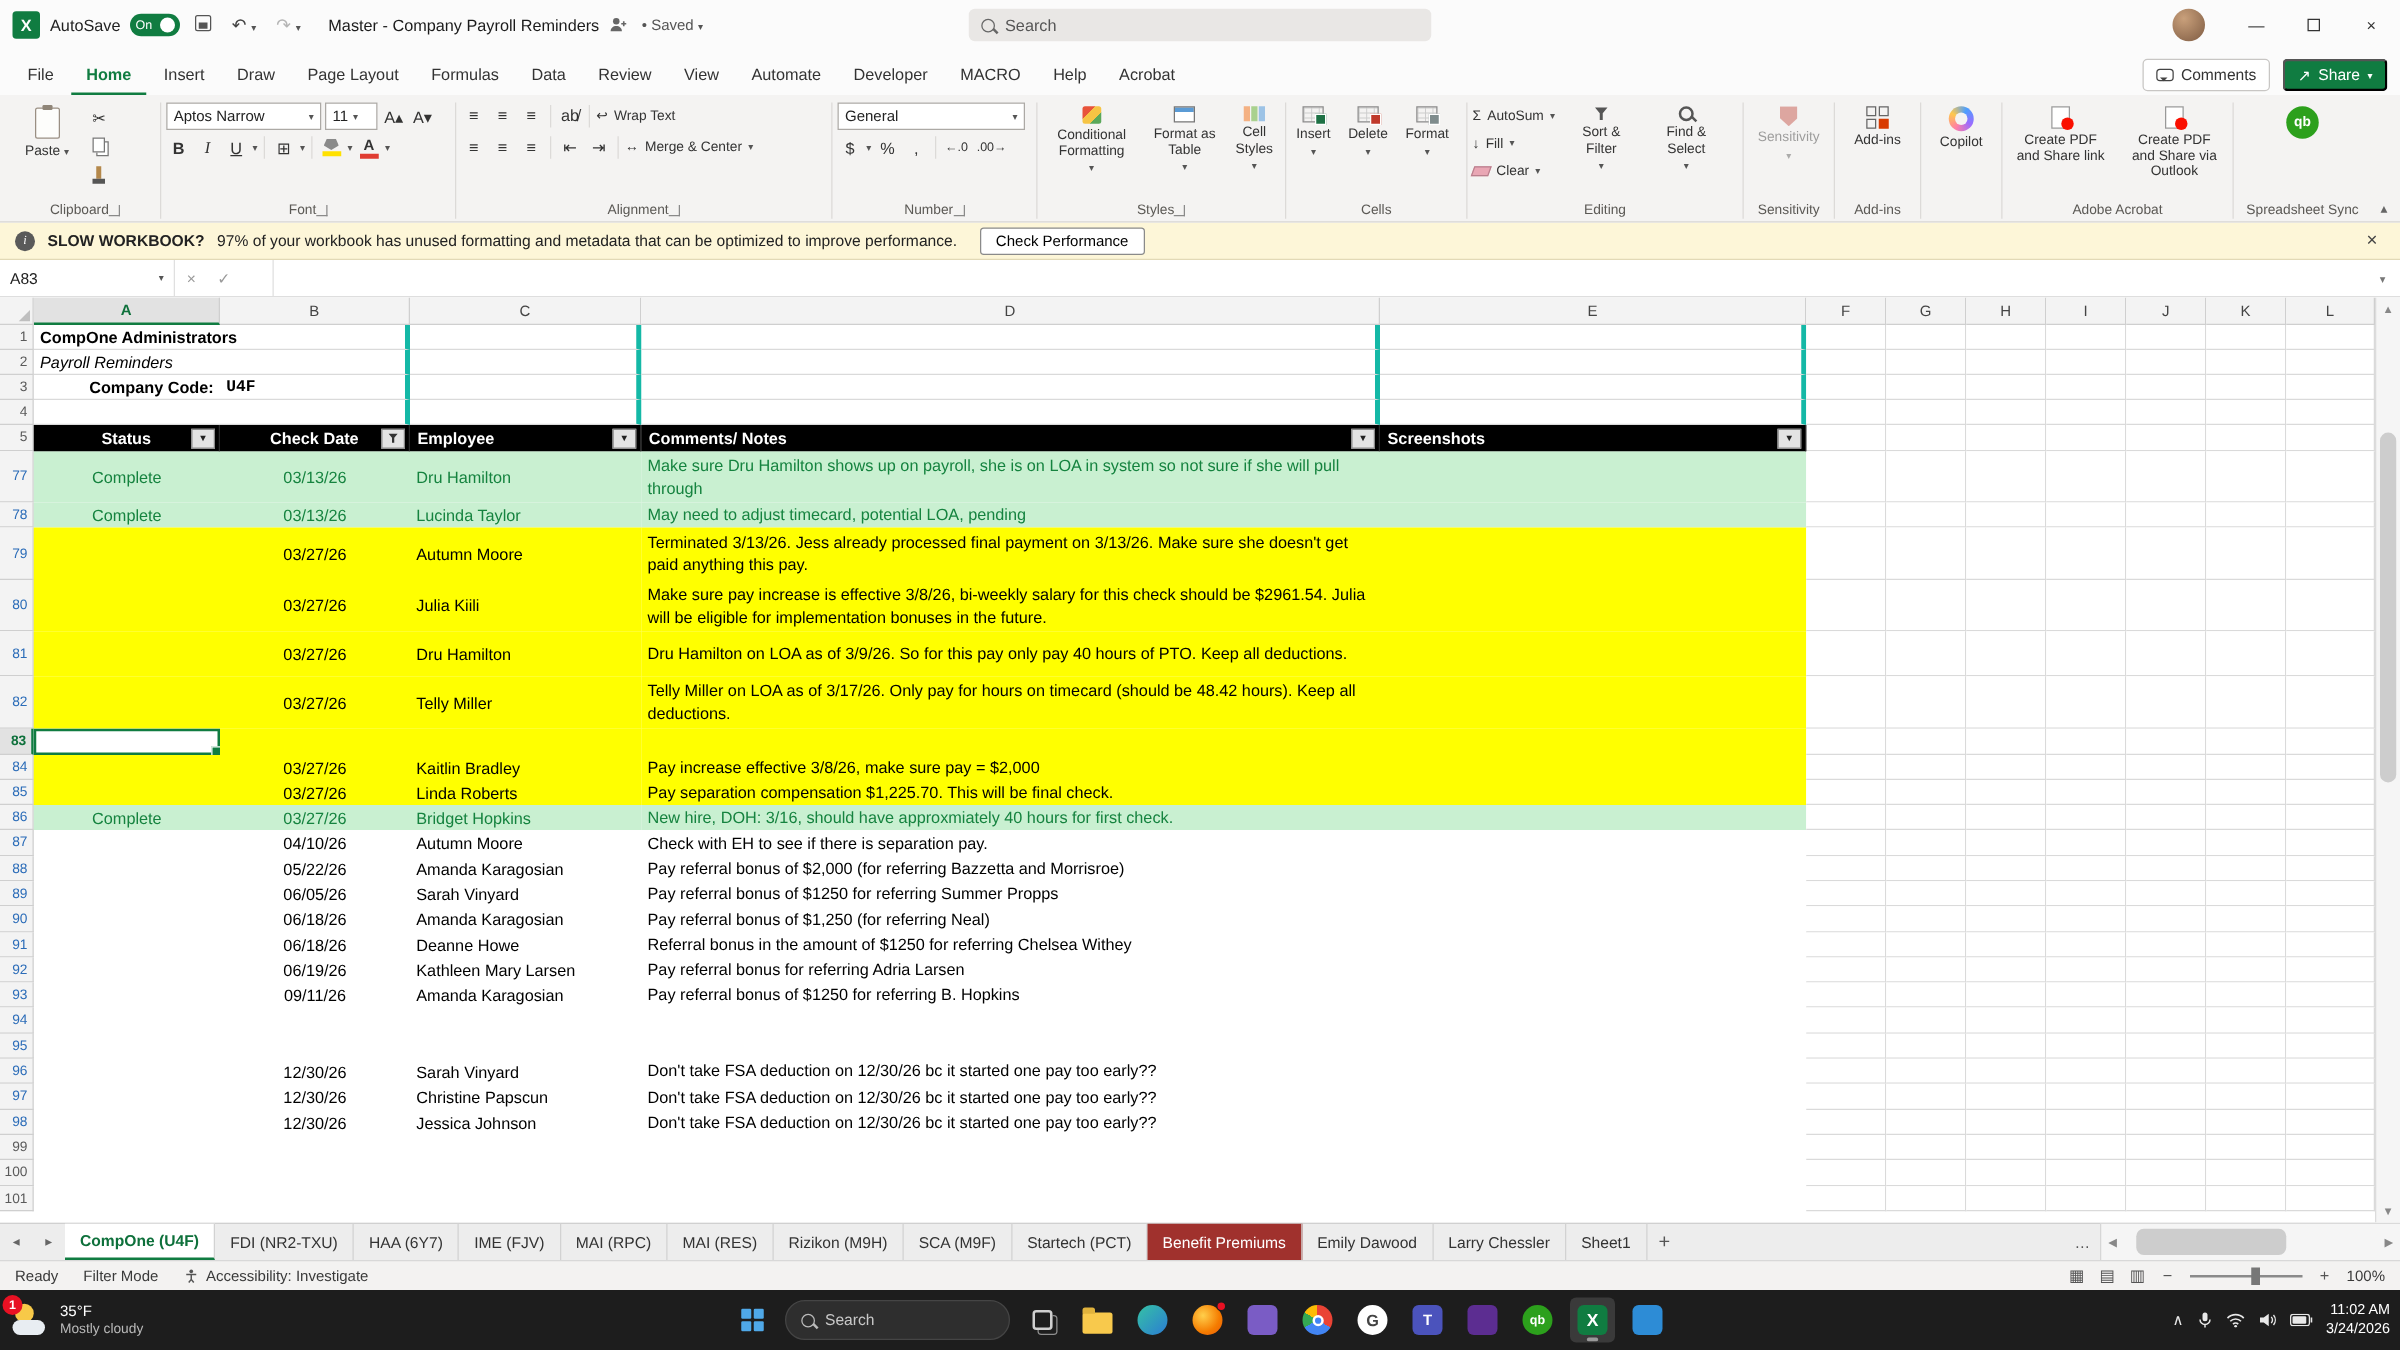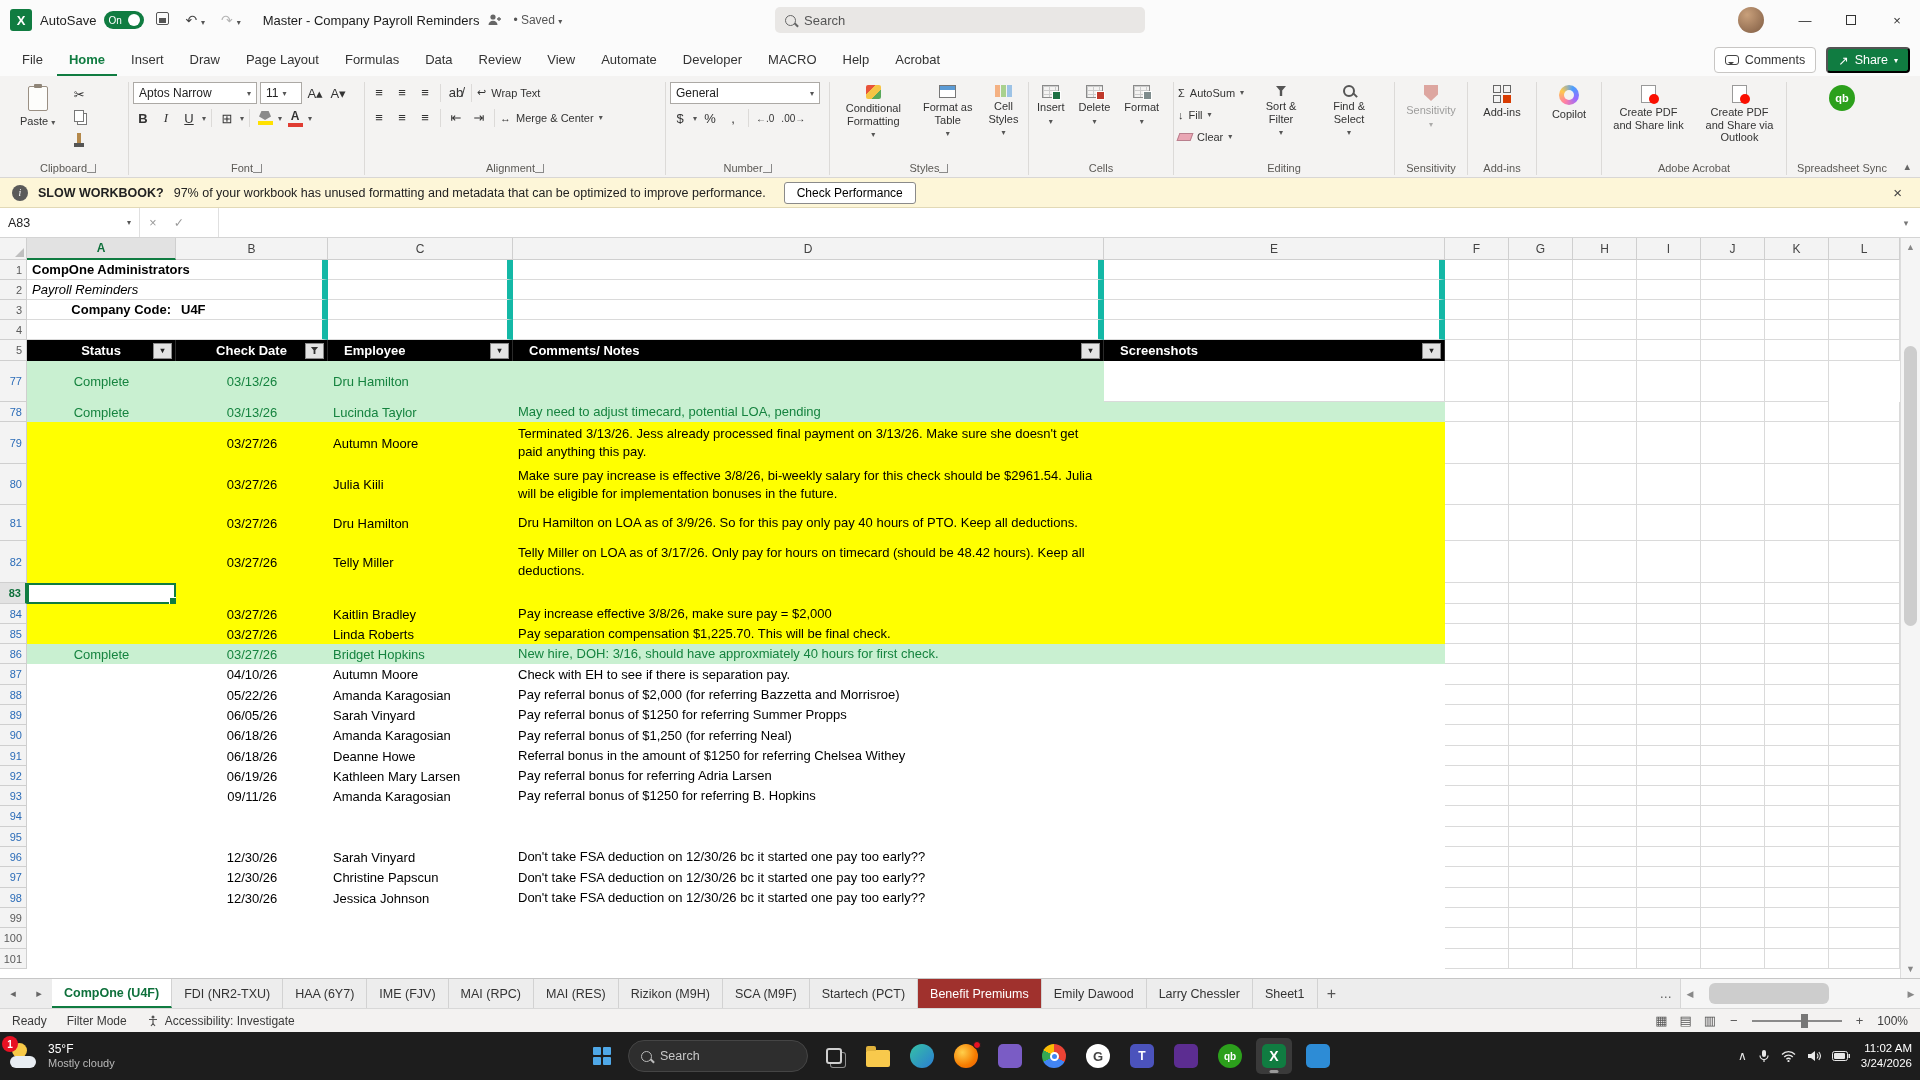--- a/index.html
+++ b/index.html
@@ -118,31 +118,31 @@
   .colhdrs{height:22px;}
   .corner{background:#F3F3F3;border-right:1px solid #CFCFCF;border-bottom:1px solid #CFCFCF;position:relative;cursor:pointer;}
   .corner::after{content:"";position:absolute;right:2px;bottom:2px;border-left:9px solid transparent;border-bottom:9px solid #BFBFBF;}
   .colh{background:#F3F3F3;border-right:1px solid #CFCFCF;border-bottom:1px solid #CFCFCF;display:flex;align-items:center;justify-content:center;font-size:12px;color:#444;cursor:pointer;}
   .colh.selcol{background:#E2E2E2;border-bottom:2px solid #107C41;color:#0E703B;font-weight:bold;}
   .row-num{background:#F3F3F3;border-right:1px solid #CFCFCF;border-bottom:1px solid #CFCFCF;font-size:11px;color:#5a5a5a;display:flex;align-items:center;justify-content:flex-end;padding-right:4px;cursor:pointer;}
   .row-num.blue{color:#2B6CB8;}
   .row-num.sel{background:#E2E2E2;color:#0E703B;font-weight:bold;border-right:2px solid #107C41;}
   .cell{font-size:13px;color:#000;display:flex;align-items:center;padding:0 5px;overflow:hidden;cursor:cell;}
   .fxc{border-right:1px solid #DADADA;border-bottom:1px solid #DADADA;background:#fff;}
-  .gl{border-right:6px solid #14b8a6;border-bottom:1px solid #DADADA;}
+  .gl{border-right:4px solid #14b8a6;border-bottom:1px solid #DADADA;font-family:Liberation Mono, monospace;}
   .infoA{white-space:nowrap;overflow:visible;position:relative;z-index:2;border-bottom:1px solid #DADADA;}
   .bold{font-weight:bold;}
   .italic{font-style:italic;}
   .lbl{justify-content:flex-end;font-weight:bold;}
   .cA,.cB{justify-content:center;}
   .cD{line-height:1.35;}
   .wrapt{white-space:normal;word-wrap:break-word;width:100%;}
   .g{background:#C9F0D1;color:#15833F;}
   .y{background:#FFFF00;}
-  .hb{background:#000;color:#fff;font-weight:bold;font-size:13px;display:flex;align-items:center;padding:0 16px;border-right:1px solid #2a2a2a;position:relative;}
+  .hb{background:#000;color:#fff;font-weight:bold;font-size:13px;display:flex;align-items:center;padding:0 6px;border-right:1px solid #2a2a2a;position:relative;}
   .hb.hc{justify-content:center;}
   .fbtn{width:19px;height:16px;background:#E3E3E3;border:1px solid #8a8a8a;display:flex;align-items:center;justify-content:center;font-size:8px;color:#222;position:absolute;right:3px;cursor:pointer;}
   .selcell{background:#fff;outline:2px solid #107C41;outline-offset:-2px;position:relative;z-index:3;}
   .selcell::after{content:"";position:absolute;right:-1px;bottom:-1px;width:6px;height:6px;background:#107C41;border:1px solid #fff;}
   .vscroll{position:absolute;top:0;right:0;bottom:0;width:20px;background:#F5F5F5;border-left:1px solid #DCDCDC;display:flex;flex-direction:column;align-items:center;}
   .vsar{height:18px;display:flex;align-items:center;justify-content:center;font-size:9px;color:#888;cursor:pointer;}
   .vtrack{flex:1;width:100%;position:relative;}
   .vthumb{position:absolute;left:3px;right:3px;top:90px;height:280px;background:#CDCDCD;border-radius:7px;cursor:grab;}
 
   
@@ -706,20 +706,23 @@
           <div class="cell fxc"></div>
           <div class="cell fxc"></div>
           <div class="cell fxc"></div>
           <div class="cell fxc"></div>
         </div>
         <div class="grow" style="height: 41px;">
           <div class="row-num blue">77</div>
           <div class="cell cA g">Complete</div>
           <div class="cell cB g">03/13/26</div>
           <div class="cell cC g">Dru Hamilton</div>
+          <div class="cell cD g">
+            <span class="wrapt">Make sure Dru Hamilton shows up on payroll, she is on LOA in system so not sure if she will pull through</span>
+          </div>
           <div class="cell cE g"></div>
           <div class="cell fxc"></div>
           <div class="cell fxc"></div>
           <div class="cell fxc"></div>
           <div class="cell fxc"></div>
           <div class="cell fxc"></div>
           <div class="cell fxc"></div>
           <div class="cell fxc"></div>
         </div>
         <div class="grow" style="height: 20px;">

